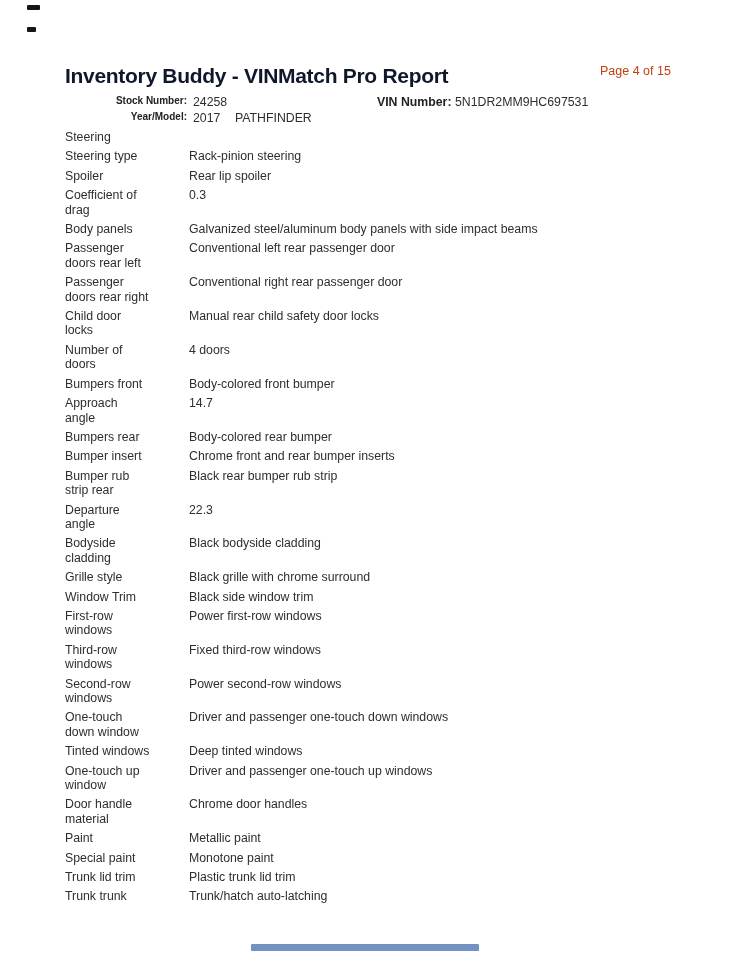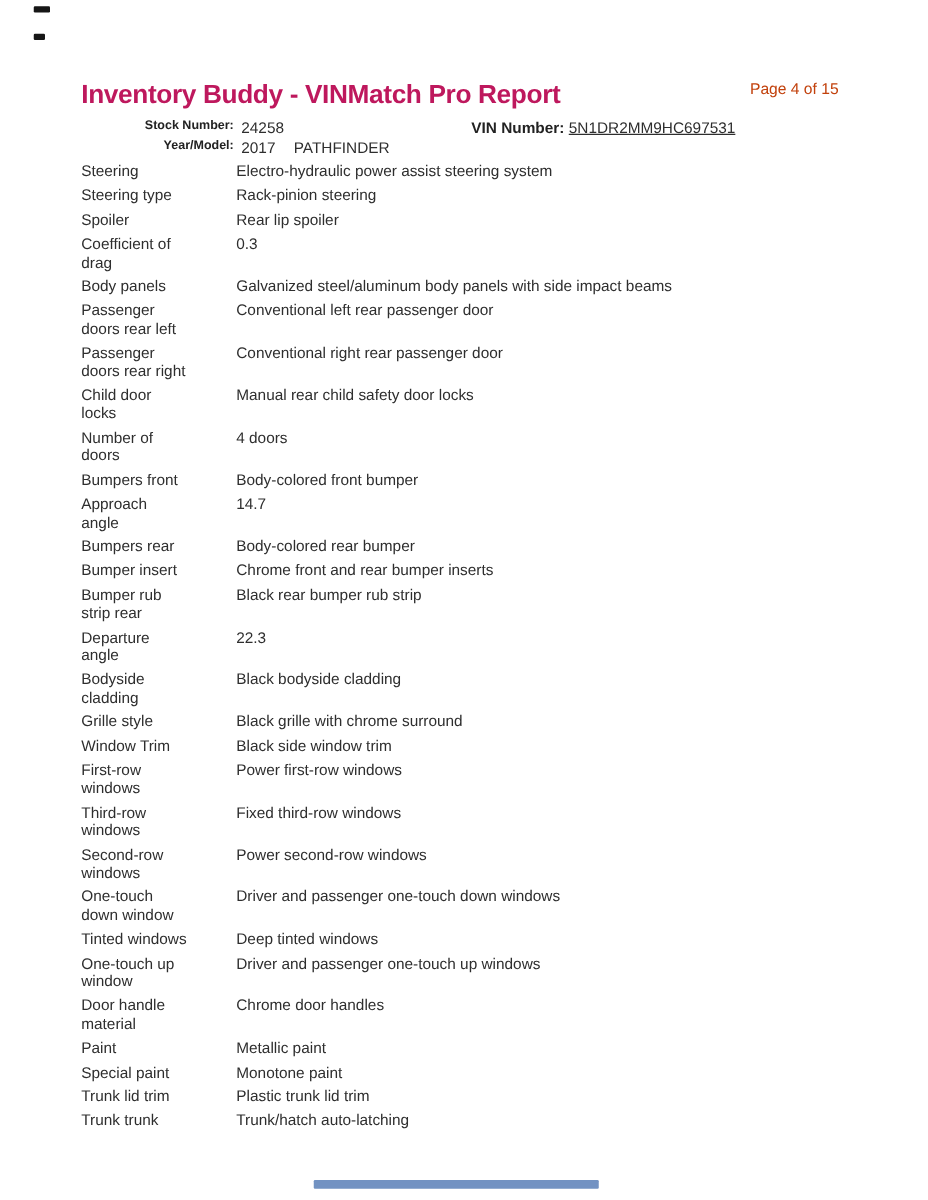--- a/index.html
+++ b/index.html
@@ -33,21 +33,21 @@
   }
 
   
   .report-title {
     position: absolute;
     left: 65px; top: 64px;
     margin: 0;
     font-size: 21px;
     font-weight: bold;
     letter-spacing: -0.3px;
-    color: #be185d;
+    color: #0f172a;
     white-space: nowrap;
   }
   .page-indicator {
     position: absolute;
     left: 600px; top: 64px;
     font-size: 12.5px;
     color: #c2410c;
     white-space: nowrap;
   }
   .meta-label {
@@ -63,21 +63,21 @@
   .meta-value {
     position: absolute;
     font-size: 12.3px;
     color: #2e2e2e;
     white-space: nowrap;
   }
   .row1 { top: 95px; }
   .row2 { top: 111px; }
   .stock-value { left: 193px; }
   .vin-label   { left: 377px; width: auto; text-align: left; position: absolute; font-size: 12.3px; font-weight: bold; color: #222; white-space: nowrap; }
-  .vin-value   { left: 455px; text-decoration: underline; }
+  .vin-value   { left: 455px; }
   .year-value  { left: 193px; }
   .model-value { left: 235px; }
 
   
   .spec-table {
     position: absolute;
     left: 65px; top: 130px;
     width: 606px;
   }
   .spec-row {
@@ -115,21 +115,20 @@
   <div class="vin-label row1">VIN Number:</div>
   <div class="meta-value row1 vin-value">5N1DR2MM9HC697531</div>
 
   <div class="meta-label row2">Year/Model:</div>
   <div class="meta-value row2 year-value">2017</div>
   <div class="meta-value row2 model-value">PATHFINDER</div>
 
   <div class="spec-table">
     <div class="spec-row">
       <div class="spec-label">Steering</div>
-      <div class="spec-value">Electro-hydraulic power assist steering system</div>
     </div>
 
     <div class="spec-row">
       <div class="spec-label">Steering type</div>
       <div class="spec-value">Rack-pinion steering</div>
     </div>
 
     <div class="spec-row">
       <div class="spec-label">Spoiler</div>
       <div class="spec-value">Rear lip spoiler</div>

